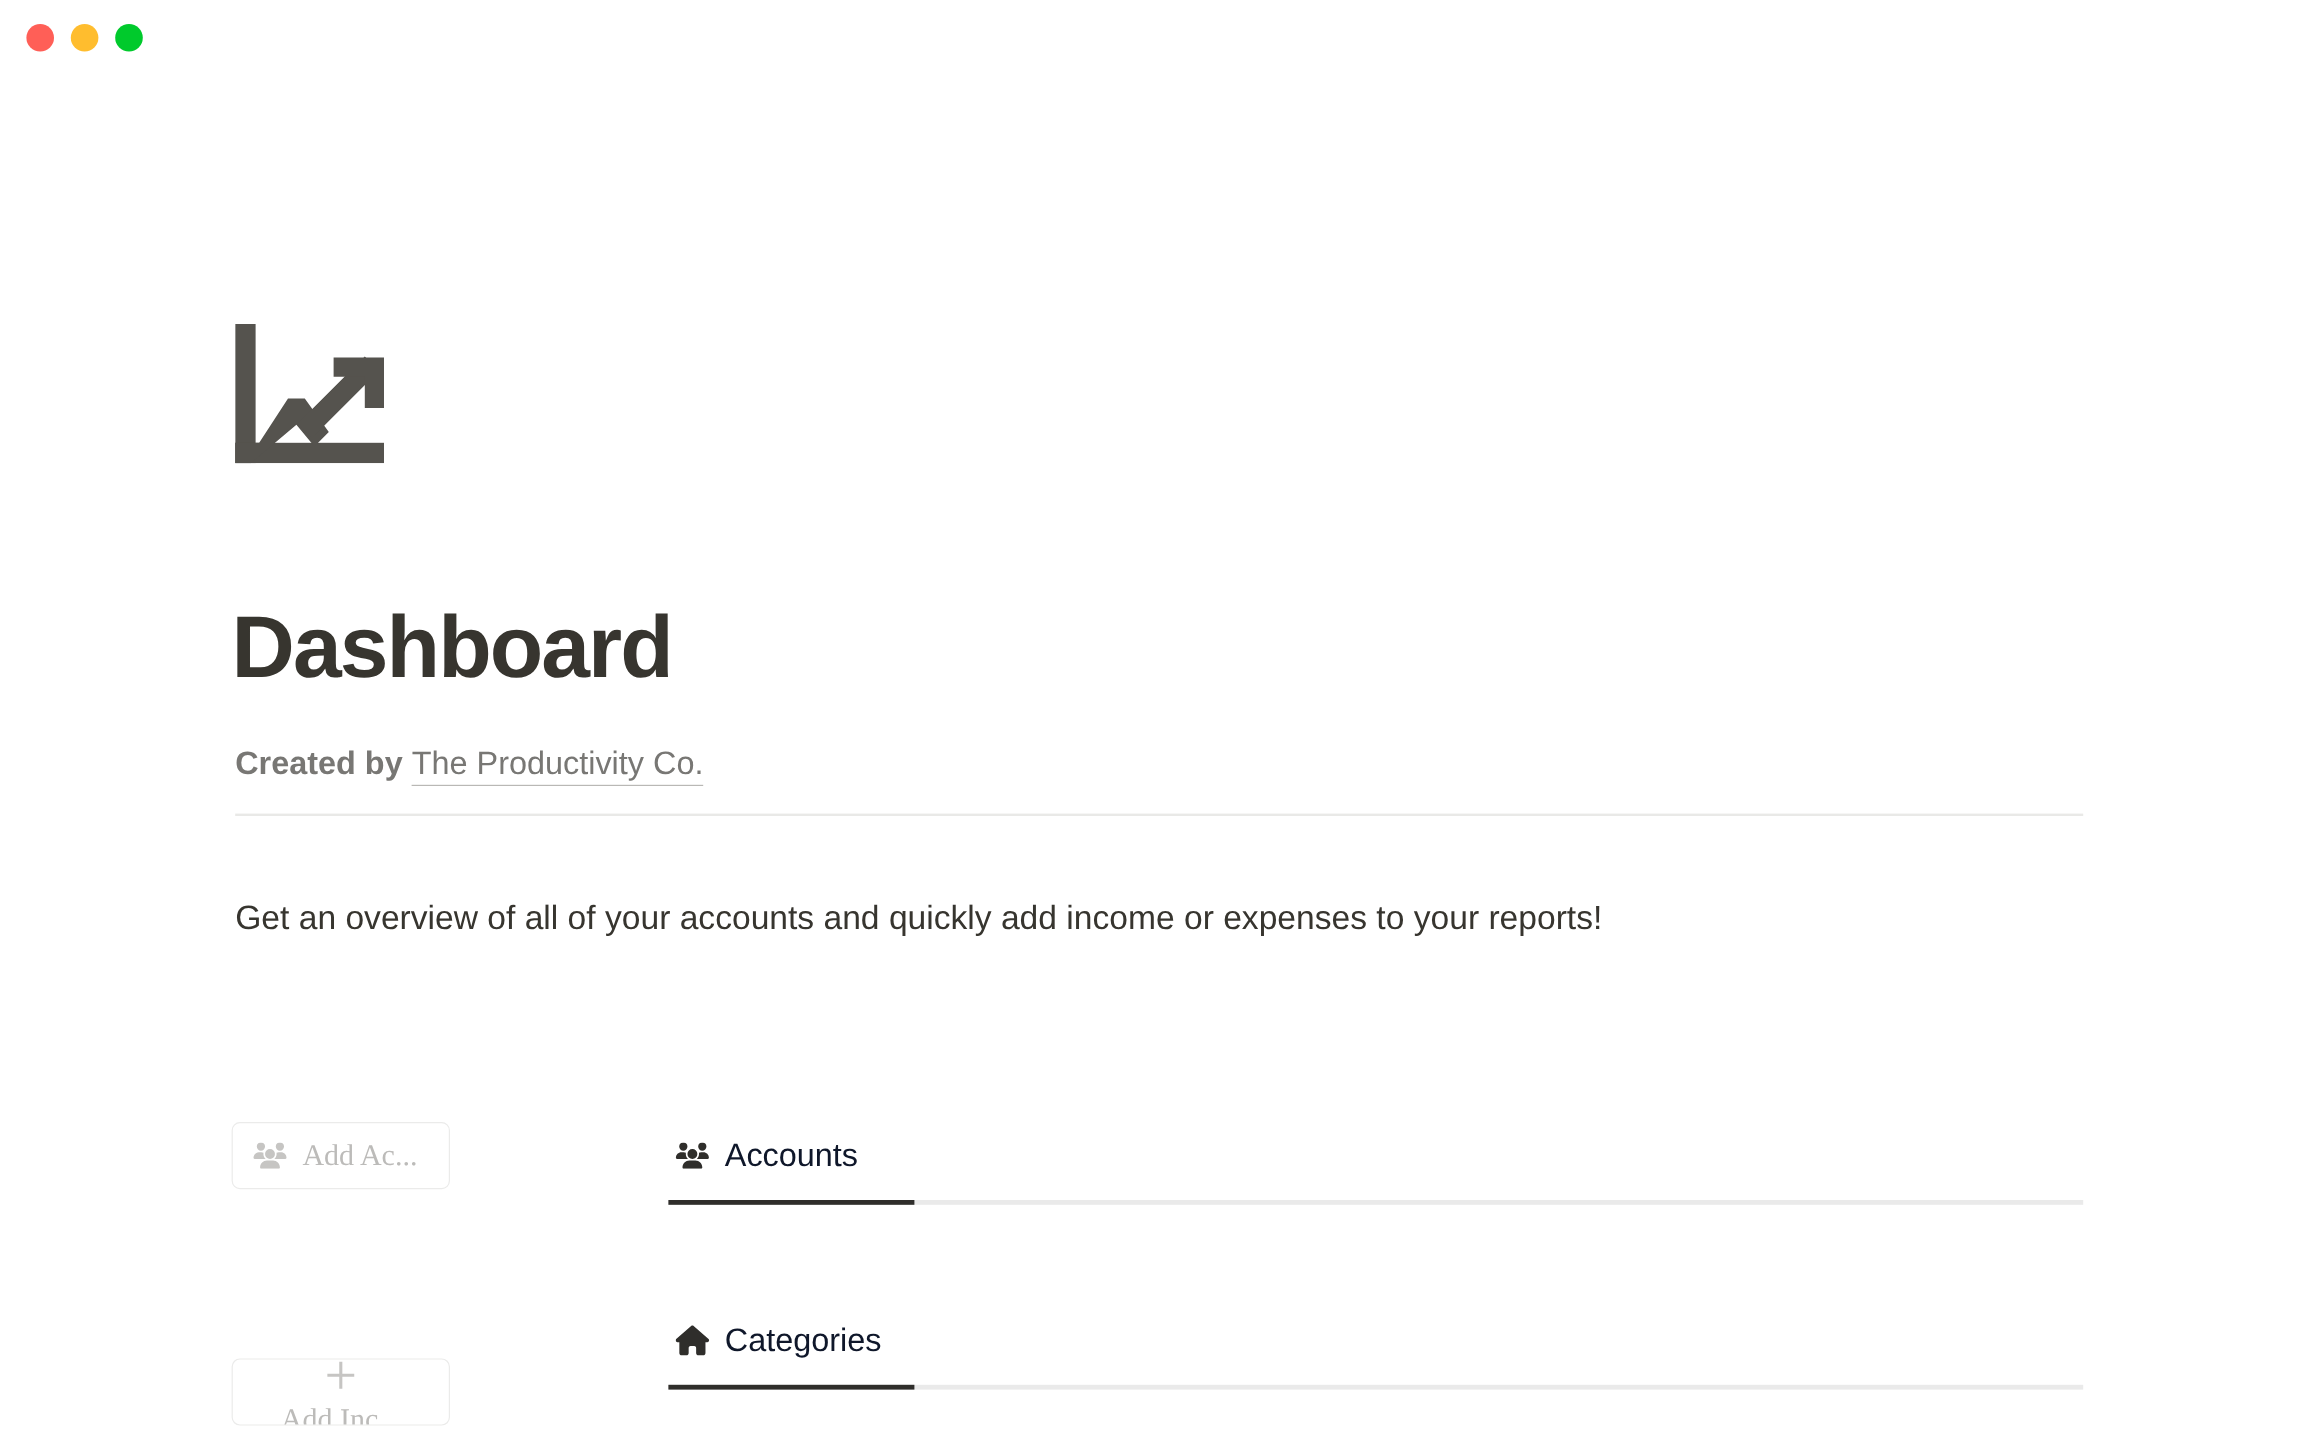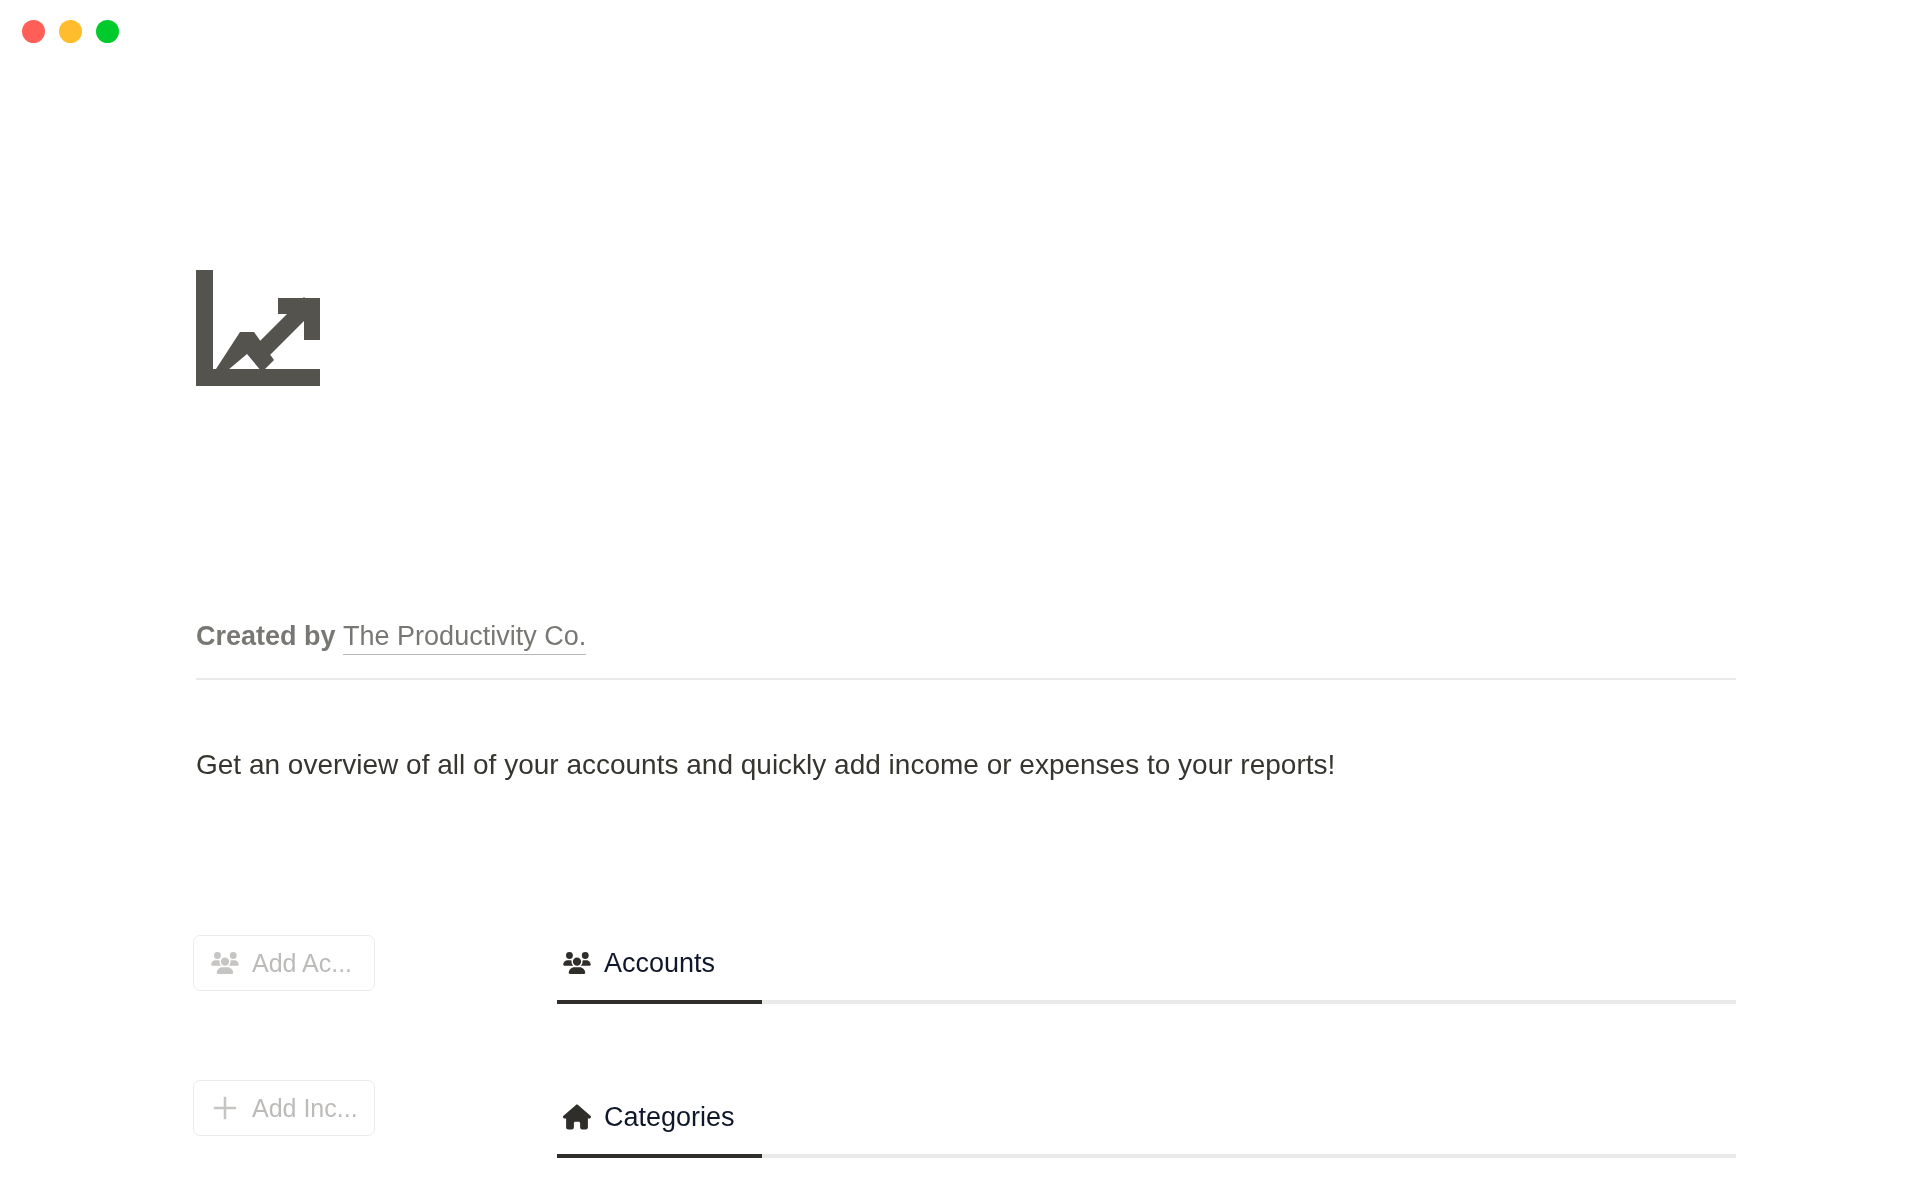--- a/index.html
+++ b/index.html
@@ -136,23 +136,24 @@
     display: flex;
     align-items: center;
     justify-content: center;
   }
   .rail-btn .btn-icon svg { display: block; }
   .rail-btn .btn-label {
     font-size: 25px;
     color: #bcbbb9;
     white-space: nowrap;
     line-height: 1;
+    font-family: Liberation Serif, serif;
   }
   #btn-accounts { top: 873px; }
-  #btn-income   { top: 1018px; }
+  #btn-income   { top: 1070px; flex-direction: column; }
 
   
   .tab-block { position: absolute; left: 557px; width: 1179px; }
 
   .tab-head {
     display: flex;
     align-items: center;
     gap: 12px;
     height: 42px;
     padding-left: 5px;
@@ -208,20 +209,21 @@
 
       <rect x="0" y="99" width="124" height="17"></rect>
 
       <polygon points="0,99 20,99 44,62 58,62 78,90 66,102 51,84 13,116 0,116"></polygon>
       <polygon points="52,83 64,71 108,27 120,39 76,83 64,95"></polygon>
 
       <polygon points="82,28 124,28 124,70 108,70 108,44 82,44"></polygon>
     </svg>
   </div>
 
+  <h1 class="page-title">Dashboard</h1>
 
   <div class="created-line">
     <span class="label">Created by</span><span>&nbsp;</span><a class="link" href="#">The Productivity Co.</a>
   </div>
 
   <div class="divider"></div>
 
   <p class="description">Get an overview of all of your accounts and quickly add income or expenses to your reports!</p>
 
   <div class="rail">

